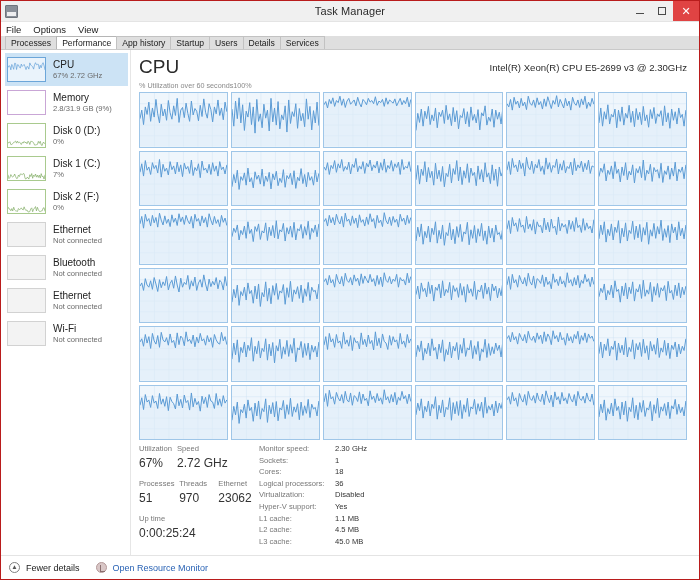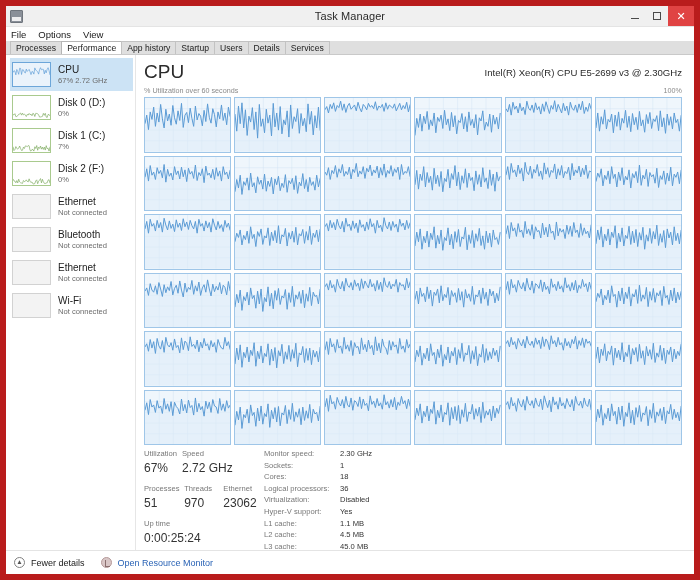--- a/index.html
+++ b/index.html
@@ -5,21 +5,21 @@
   html,body{margin:0;padding:0;}
   body{
     width:700px;height:580px;overflow:hidden;
     font-family:"Liberation Sans", sans-serif;
     background:#ffffff;
     -webkit-font-smoothing:antialiased;
   }
   .window{
     position:relative;width:700px;height:580px;
     background:#8b5cf6;
-    border:6px solid #b91c1c;
+    border:1px solid #b91c1c;
     box-sizing:border-box;
     display:flex;flex-direction:column;
   }
   
   .titlebar{
     height:20px;min-height:20px;
     background:#f0f0f0;
     border-bottom:1px solid #e4e4e4;
     display:flex;align-items:center;
     position:relative;
@@ -100,21 +100,21 @@
   .thumb.net{border:1px solid #d2d2d2;background:#f3f3f3;}
   .thumb svg{position:absolute;left:0;top:0;width:100%;height:100%;}
   .side-txt{min-width:0;}
   .side-title{font-size:10px;color:#222222;line-height:12px;white-space:nowrap;}
   .side-sub{font-size:7.6px;color:#6a6a6a;line-height:10px;white-space:nowrap;}
   
   .main{flex:1;min-width:0;padding:6px 12px 0 8px;box-sizing:border-box;display:flex;flex-direction:column;}
   .main-head{display:flex;align-items:flex-start;justify-content:space-between;}
   .h1{font-size:19px;color:#2b2b2b;font-weight:normal;line-height:22px;}
   .cpu-model{font-size:9.6px;color:#2b2b2b;padding-top:6px;}
-  .axis-row{display:flex;justify-content:space-between;margin-top:3px;}
+  .axis-row{display:flex;margin-top:3px;}
   .axis-lbl{font-size:7.2px;color:#8a8a8a;}
   
   .grid{
     margin-top:2px;
     display:grid;
     grid-template-columns:repeat(6,1fr);
     grid-template-rows:repeat(6,1fr);
     gap:3px;
     height:348px;
   }
@@ -210,20 +210,27 @@
             <svg viewBox="0 0 39 25" preserveAspectRatio="none">
               <path d="M0,10.4 L1,8.4 L2,8.8 L3,12.9 L4,7.0 L5,9.3 L6,12.3 L7,5.7 L8,5.9 L9,12.5 L10,7.3 L11,7.5 L12,10.1 L13,10.9 L14,6.6 L15,9.2 L16,8.1 L17,7.0 L18,9.5 L19,12.6 L20,9.2 L21,9.7 L22,12.1 L23,5.3 L24,7.8 L25,8.5 L26,9.5 L27,12.1 L28,7.3 L29,5.1 L30,7.4 L31,6.9 L32,6.9 L33,11.9 L34,7.9 L35,10.7 L36,6.9 L37,5.1 L38,8.3 L39,13.0 " fill="none" stroke="#5b9bd5" stroke-width="0.7"></path>
             </svg>
           </div>
           <div class="side-txt">
             <div class="side-title">CPU</div>
             <div class="side-sub">67%  2.72 GHz</div>
           </div>
         </div>
         <div class="side-item">
+          <div class="thumb mem"></div>
+          <div class="side-txt">
+            <div class="side-title">Memory</div>
+            <div class="side-sub">2.8/31.9 GB (9%)</div>
+          </div>
+        </div>
+        <div class="side-item">
           <div class="thumb disk">
             <svg viewBox="0 0 39 25" preserveAspectRatio="none">
               <path d="M0,20.2 L1,20.5 L2,19.2 L3,22.4 L4,22.2 L5,21.4 L6,19.9 L7,19.5 L8,18.5 L9,20.8 L10,18.6 L11,20.5 L12,19.6 L13,20.7 L14,22.3 L15,20.0 L16,20.7 L17,19.0 L18,20.4 L19,19.7 L20,21.5 L21,18.7 L22,19.5 L23,22.3 L24,18.8 L25,19.0 L26,19.3 L27,20.5 L28,22.9 L29,22.8 L30,22.5 L31,22.2 L32,18.9 L33,21.0 L34,18.8 L35,22.9 L36,23.4 L37,20.1 L38,20.1 L39,21.7 " fill="none" stroke="#7aa85a" stroke-width="0.7"></path>
             </svg>
           </div>
           <div class="side-txt">
             <div class="side-title">Disk 0 (D:)</div>
             <div class="side-sub">0%</div>
           </div>
         </div>

